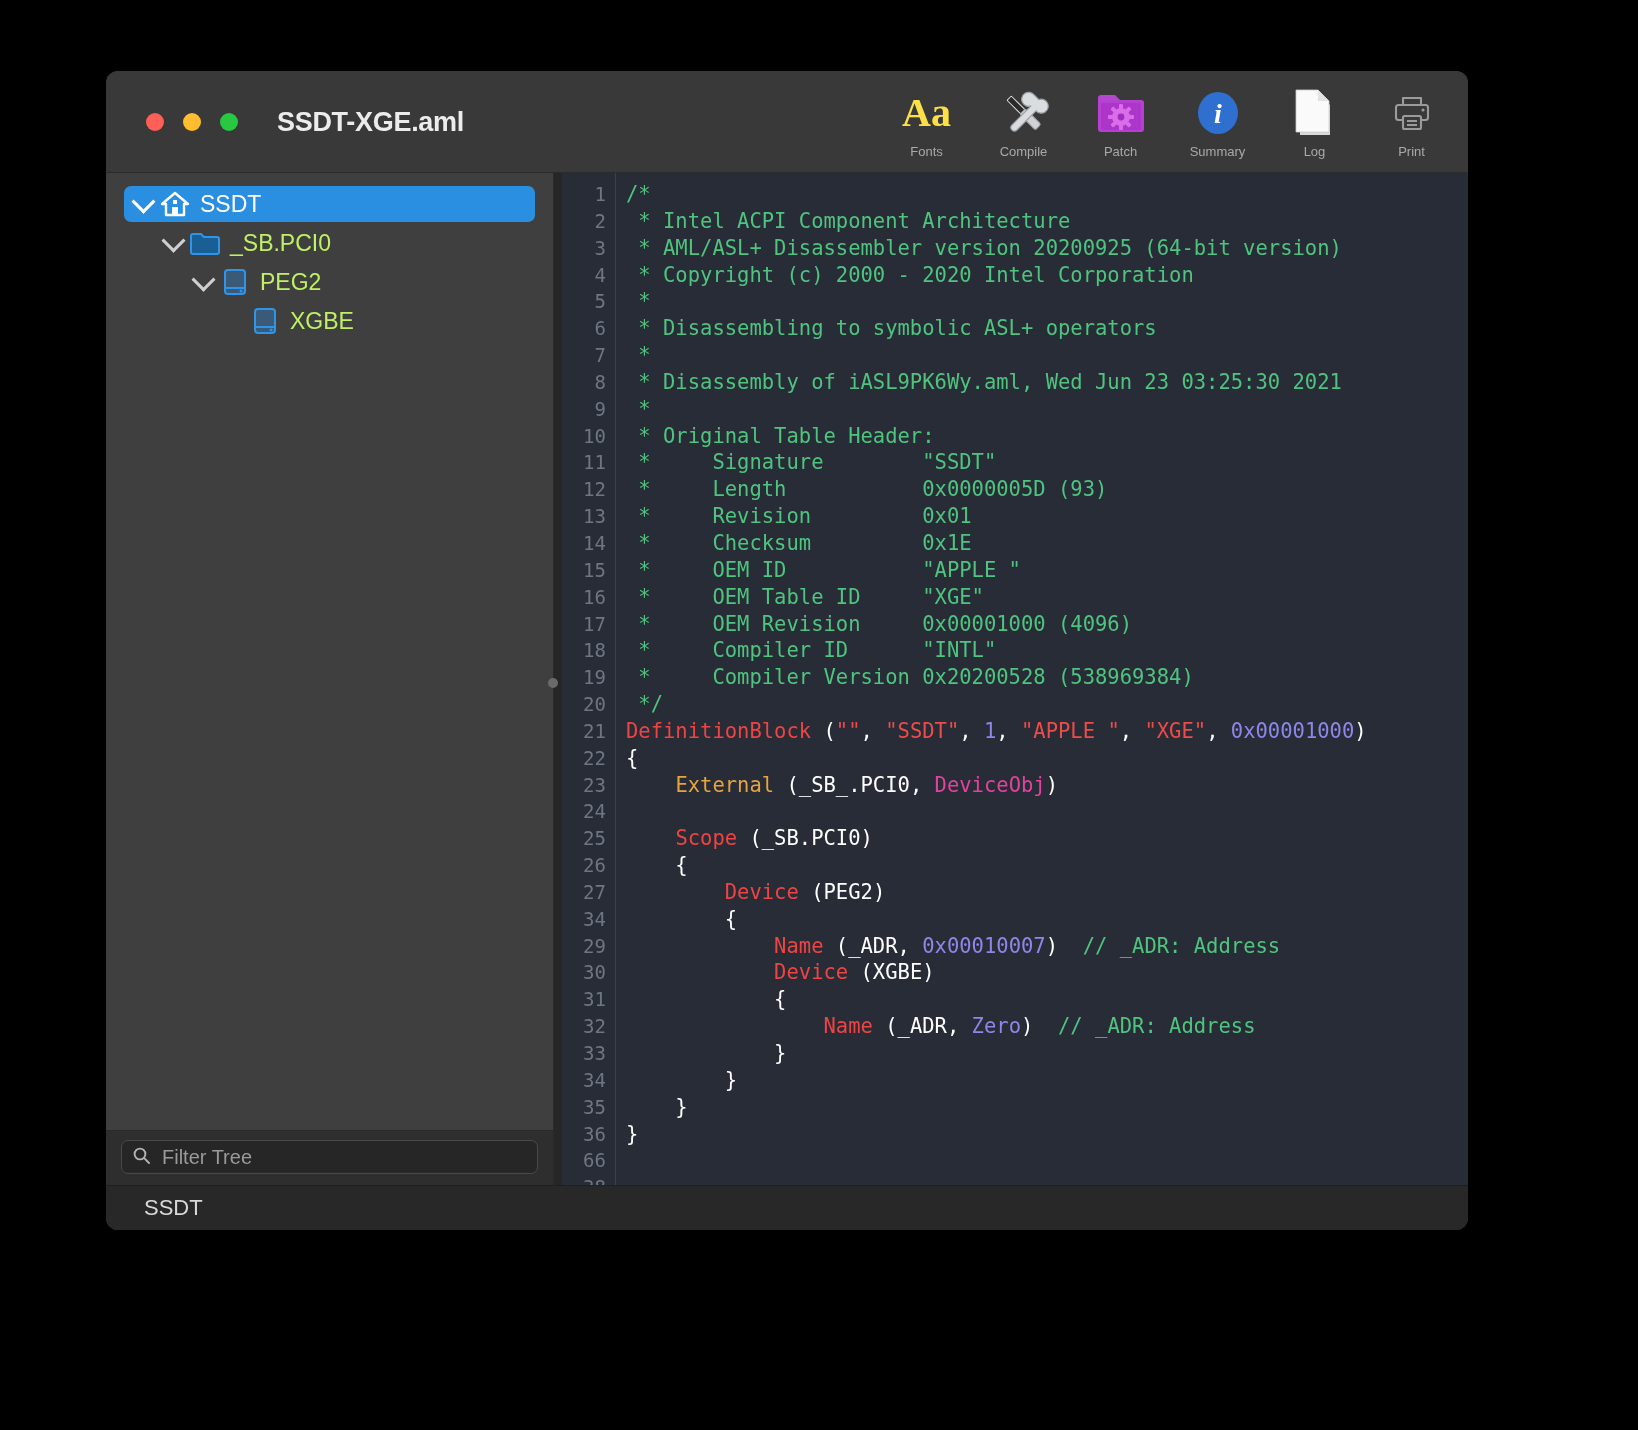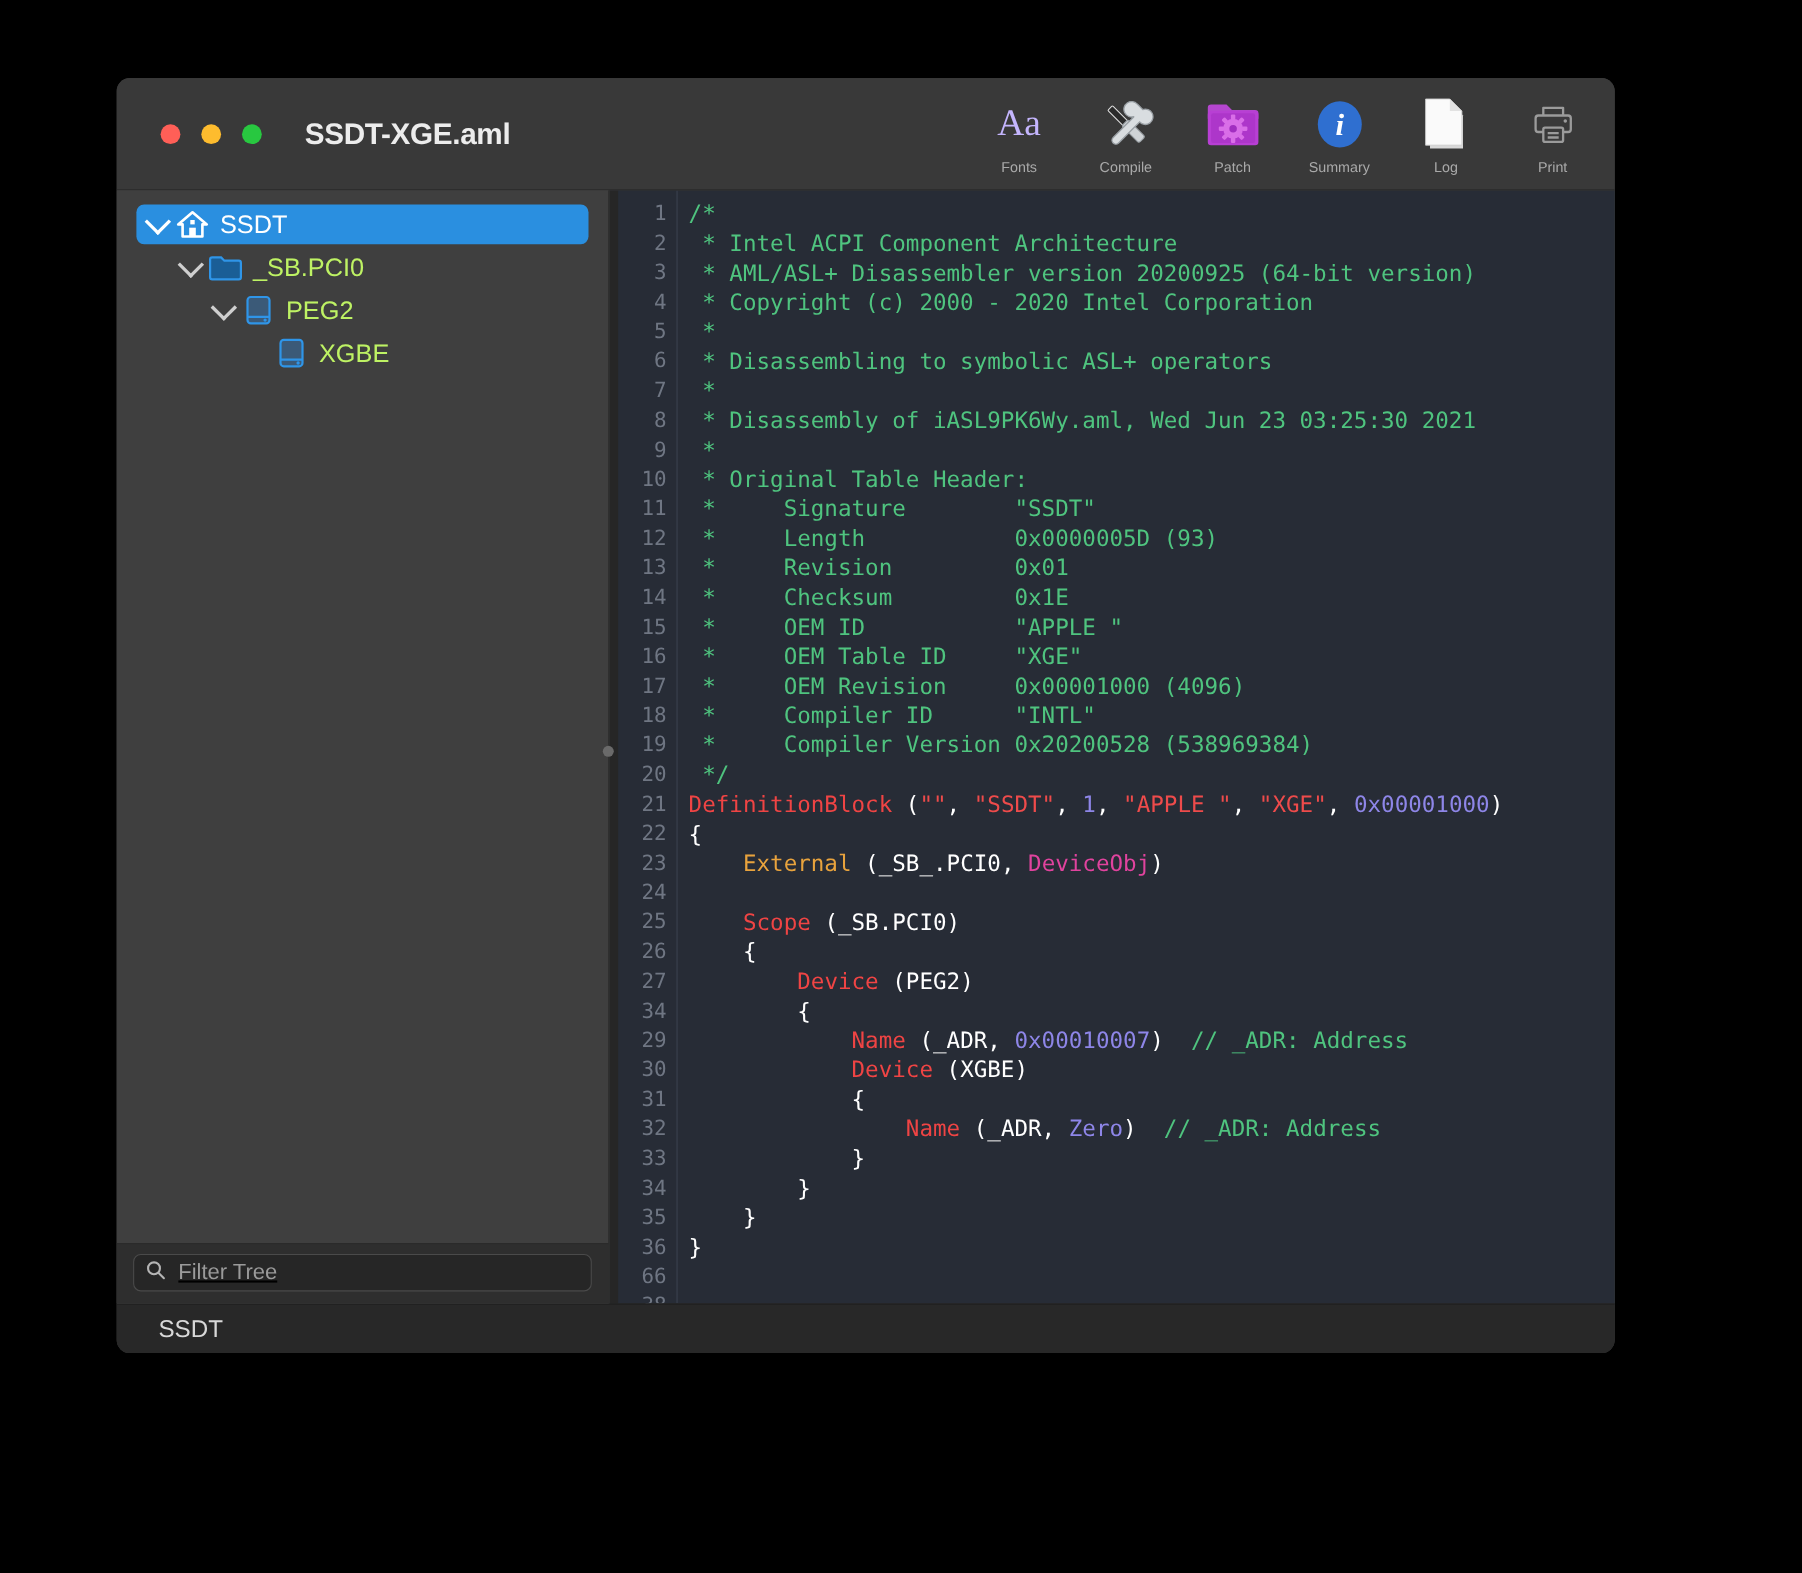--- a/index.html
+++ b/index.html
@@ -96,24 +96,25 @@
     display: flex;
     align-items: center;
     justify-content: center;
   }
   .tb-label {
     font-size: 13px;
     color: #a9a9a9;
     line-height: 1;
   }
   .fonts-aa {
-    font-size: 34px;
-    color: #c4b5fd;
+    font-size: 40px;
+    color: #fde047;
     font-family: "Liberation Serif", serif;
     line-height: 1;
+    font-weight: bold;
   }
 
   
   .body {
     flex: 1 1 auto;
     display: flex;
     min-height: 0;
     background: #3a3a3a;
   }
 
@@ -182,21 +183,20 @@
   }
   .filter-box {
     height: 32px;
     background: #262626;
     border: 1px solid #4a4a4a;
     border-radius: 7px;
     display: flex;
     align-items: center;
     padding-left: 10px;
     gap: 9px;
-    text-decoration: underline;
   }
   .filter-input {
     background: transparent;
     border: none;
     outline: none;
     color: #d6d6d6;
     font-size: 20px;
     font-family: "Liberation Sans", sans-serif;
     width: 100%;
   }

